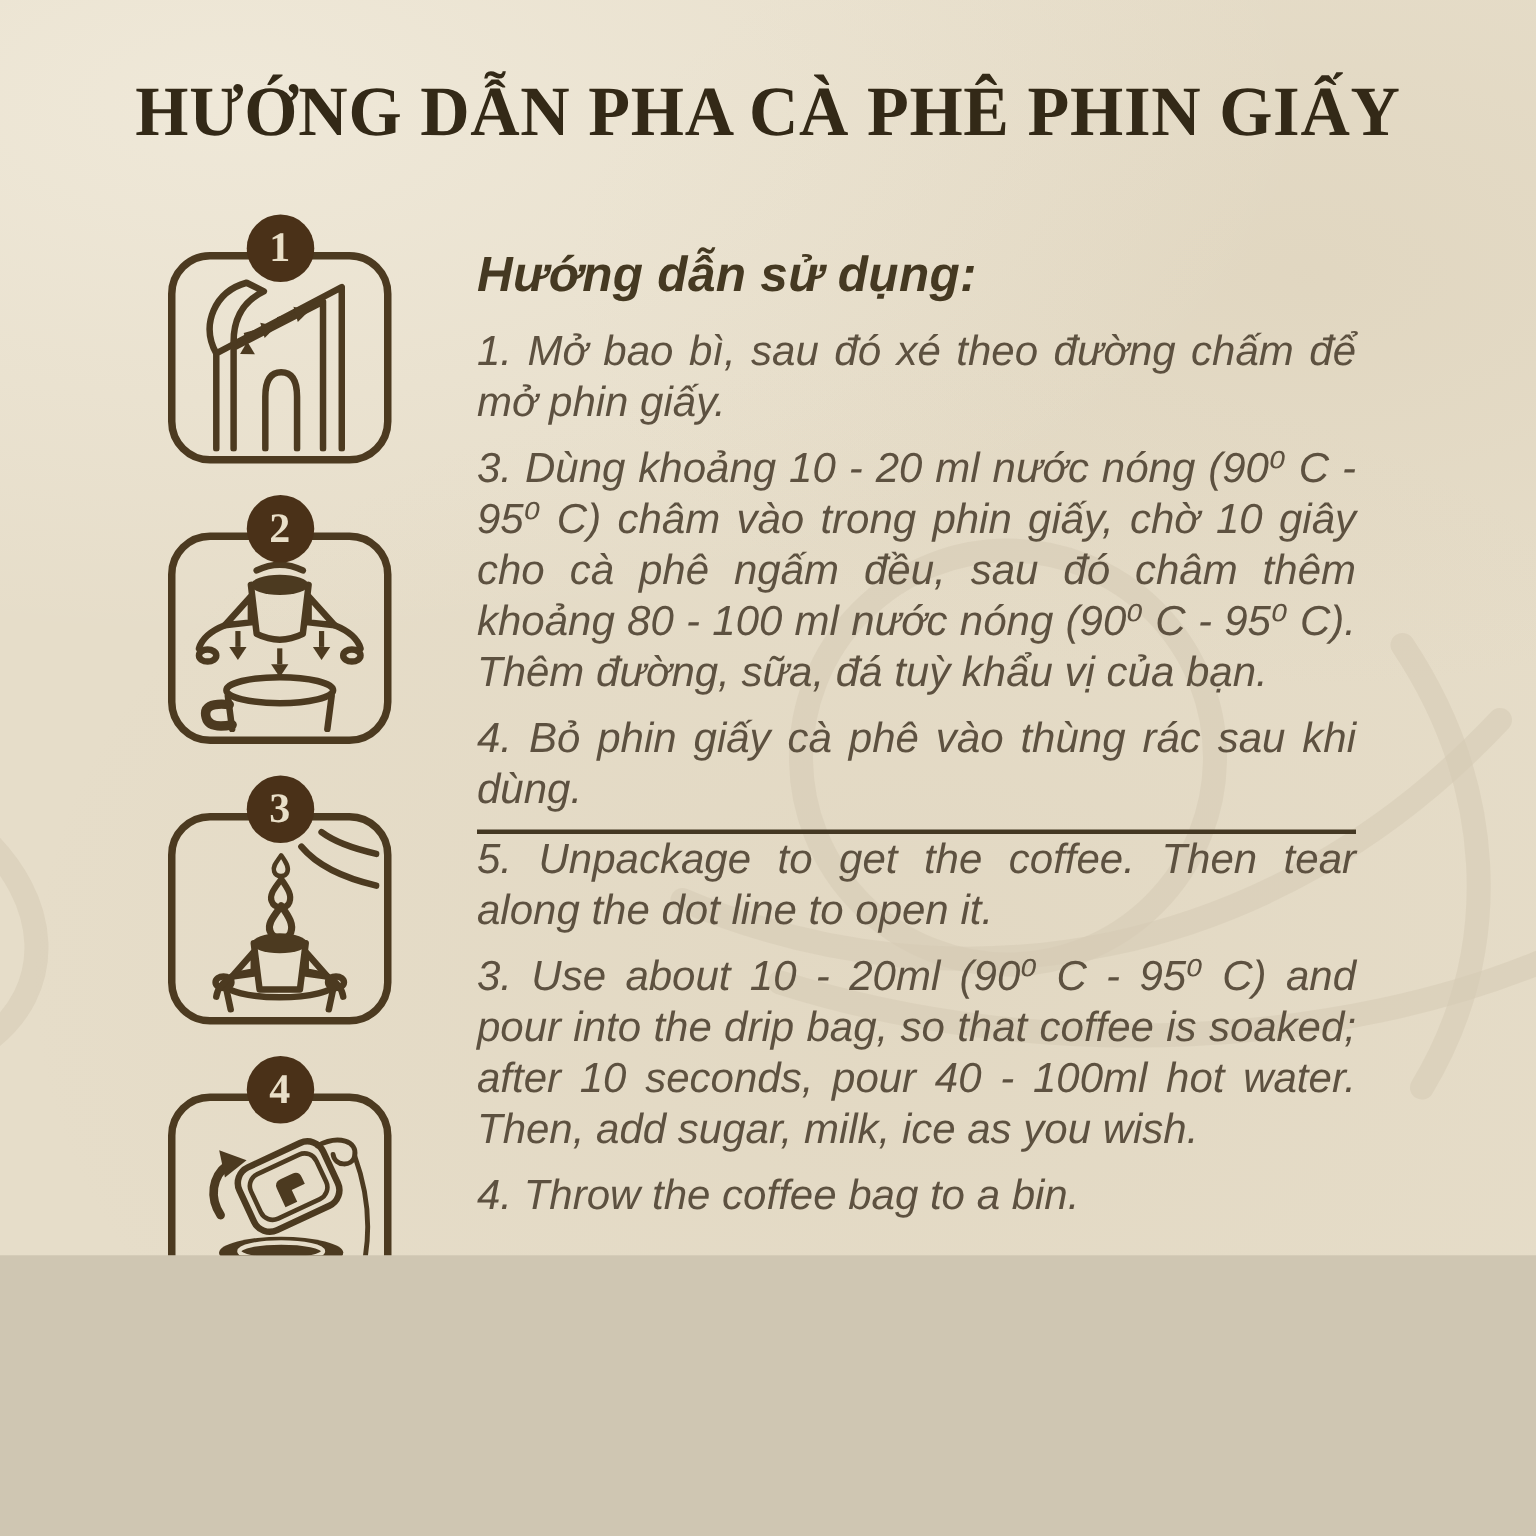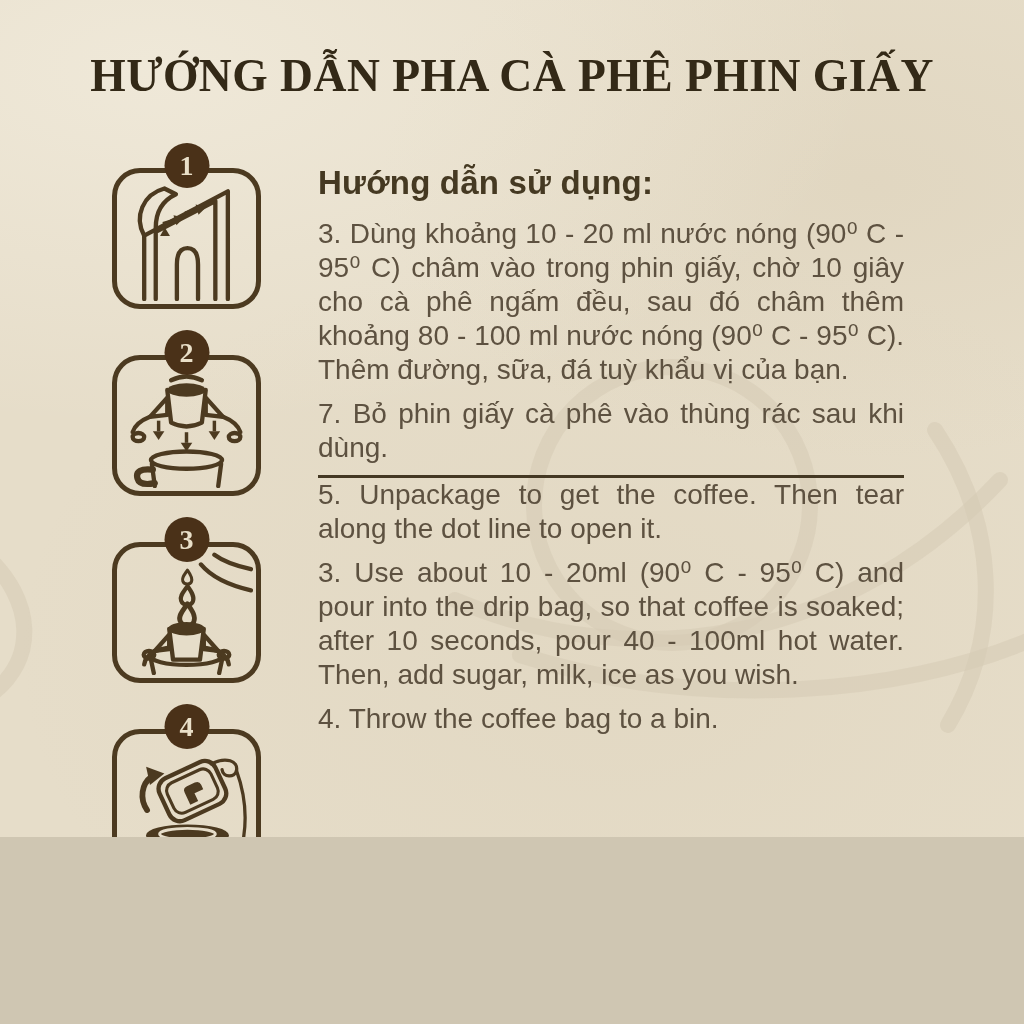--- a/index.html
+++ b/index.html
@@ -56,21 +56,21 @@
   }
   .art{position:absolute;inset:3px;width:calc(100% - 6px);height:calc(100% - 6px);}
   .disposal-row{margin-top:-16px;display:flex;gap:10px;}
   .disposal-box{
     width:71px;height:76px;box-sizing:border-box;
     border:4.5px solid var(--ink);border-radius:12px;
     display:flex;align-items:center;justify-content:center;
   }
   .disposal-box svg{width:58px;height:62px;}
   
-  .text-col{position:absolute;left:318px;top:164px;width:586px;}
+  .text-col{position:absolute;left:318px;top:164px;width:586px;font-style:italic;}
   .sec-heading{
     margin:0 0 15px 0;
     font-size:33px;line-height:38px;font-weight:700;
     color:var(--head);letter-spacing:0.2px;
   }
   .step-text{
     margin:0 0 10px 0;
     font-size:28px;line-height:34px;
     text-align:justify;
     color:var(--body);
@@ -243,22 +243,23 @@
               </g>
           </g>
         </svg>
       </div>
     </div>
   </div>
 
   <div class="text-col">
 
     <h2 class="sec-heading">Hướng dẫn sử dụng:</h2>
+    <p class="step-text">1. Mở bao bì, sau đó xé theo đường chấm để mở phin giấy.</p>
     <p class="step-text">3. Dùng khoảng 10 - 20 ml nước nóng (90⁰ C - 95⁰ C) châm vào trong phin giấy, chờ 10 giây cho cà phê ngấm đều, sau đó châm thêm khoảng 80 - 100 ml nước nóng (90⁰ C - 95⁰ C). Thêm đường, sữa, đá tuỳ khẩu vị của bạn.</p>
-    <p class="step-text">7. Bỏ phin giấy cà phê vào thùng rác sau khi dùng.</p>
+    <p class="step-text">4. Bỏ phin giấy cà phê vào thùng rác sau khi dùng.</p>
 
     <hr class="divider">
 
     <p class="step-text">5. Unpackage to get the coffee. Then tear along the dot line to open it.</p>
     <p class="step-text">3. Use about 10 - 20ml (90⁰ C - 95⁰ C) and pour into the drip bag, so that coffee is soaked; after 10 seconds, pour 40 - 100ml hot water. Then, add sugar, milk, ice as you wish.</p>
     <p class="step-text">4. Throw the coffee bag to a bin.</p>
   </div>
 
 </div>
 

